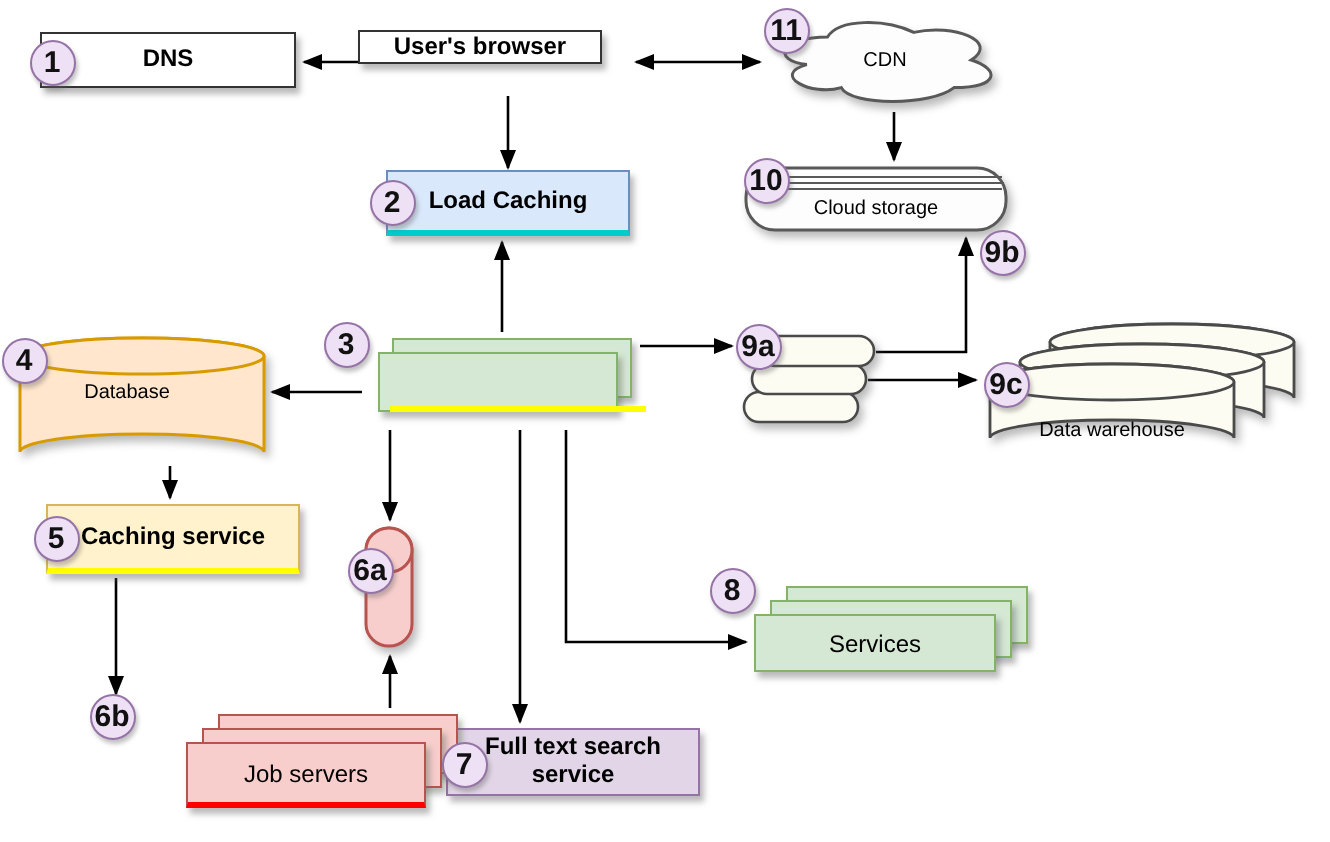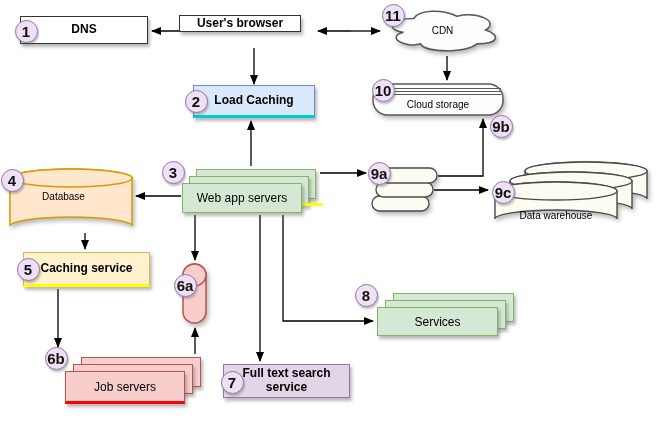--- a/index.html
+++ b/index.html
@@ -18,21 +18,21 @@
   }
   .box.blue{background:#dae8fc;border-color:#6c8ebf;border-bottom:3px solid #00cccc;}
   .box.yellow{background:#fff2cc;border-color:#d6b656;border-bottom:3px solid #ffff00;}
   .box.purple{background:#e1d5e7;border-color:#9673a6;}
   .stack-rect{
     position:absolute;box-sizing:border-box;z-index:3;
     border:1.5px solid;display:flex;align-items:center;justify-content:center;
     font-size:12px;box-shadow:2px 3px 3px rgba(102,102,102,.45);
   }
   .stack-rect.green{background:#d5e8d4;border-color:#82b366;}
-  .stack-rect.red{background:#f8cecc;border-color:#b85450;}
+  .stack-rect.red{background:#f8cecc;border-color:#b85450;margin-left:28px;}
   .hl-line{position:absolute;z-index:3;height:3px;}
   .badge{
     position:absolute;z-index:6;width:23px;height:23px;border-radius:50%;
     box-sizing:border-box;background:#eee0f5;border:1.5px solid #9673a6;
     display:flex;align-items:center;justify-content:center;
     font-size:15px;font-weight:bold;color:#111;
     box-shadow:1px 2px 2px rgba(102,102,102,.4);
   }
   .lbl{
     position:absolute;z-index:4;display:flex;align-items:center;justify-content:center;
@@ -129,23 +129,20 @@
     <span>Caching service</span>
   </div>
 
   <div class="box purple" style="left:223px;top:364px;width:127px;height:34px;">
     <span>Full text search service</span>
   </div>
 
   <div class="stack-rect green" style="left:196px;top:169px;width:120px;height:30px;"></div>
   <div class="stack-rect green" style="left:189px;top:176px;width:120px;height:30px;"></div>
   <div class="hl-line" style="left:195px;top:203px;width:128px;background:#ffff00;"></div>
-  <div class="stack-rect green" style="left:182px;top:183px;width:120px;height:30px;">
-    <span>Web app servers</span>
-  </div>
 
   <div class="stack-rect red" style="left:81px;top:357px;width:120px;height:30px;"></div>
   <div class="stack-rect red" style="left:73px;top:364px;width:120px;height:30px;"></div>
   <div class="stack-rect red" style="left:65px;top:371px;width:120px;height:33px;border-bottom:3px solid #ff0000;">
     <span>Job servers</span>
   </div>
 
   <div class="stack-rect green" style="left:393px;top:293px;width:121px;height:29px;"></div>
   <div class="stack-rect green" style="left:385px;top:300px;width:121px;height:29px;"></div>
   <div class="stack-rect green" style="left:377px;top:307px;width:121px;height:29px;">

